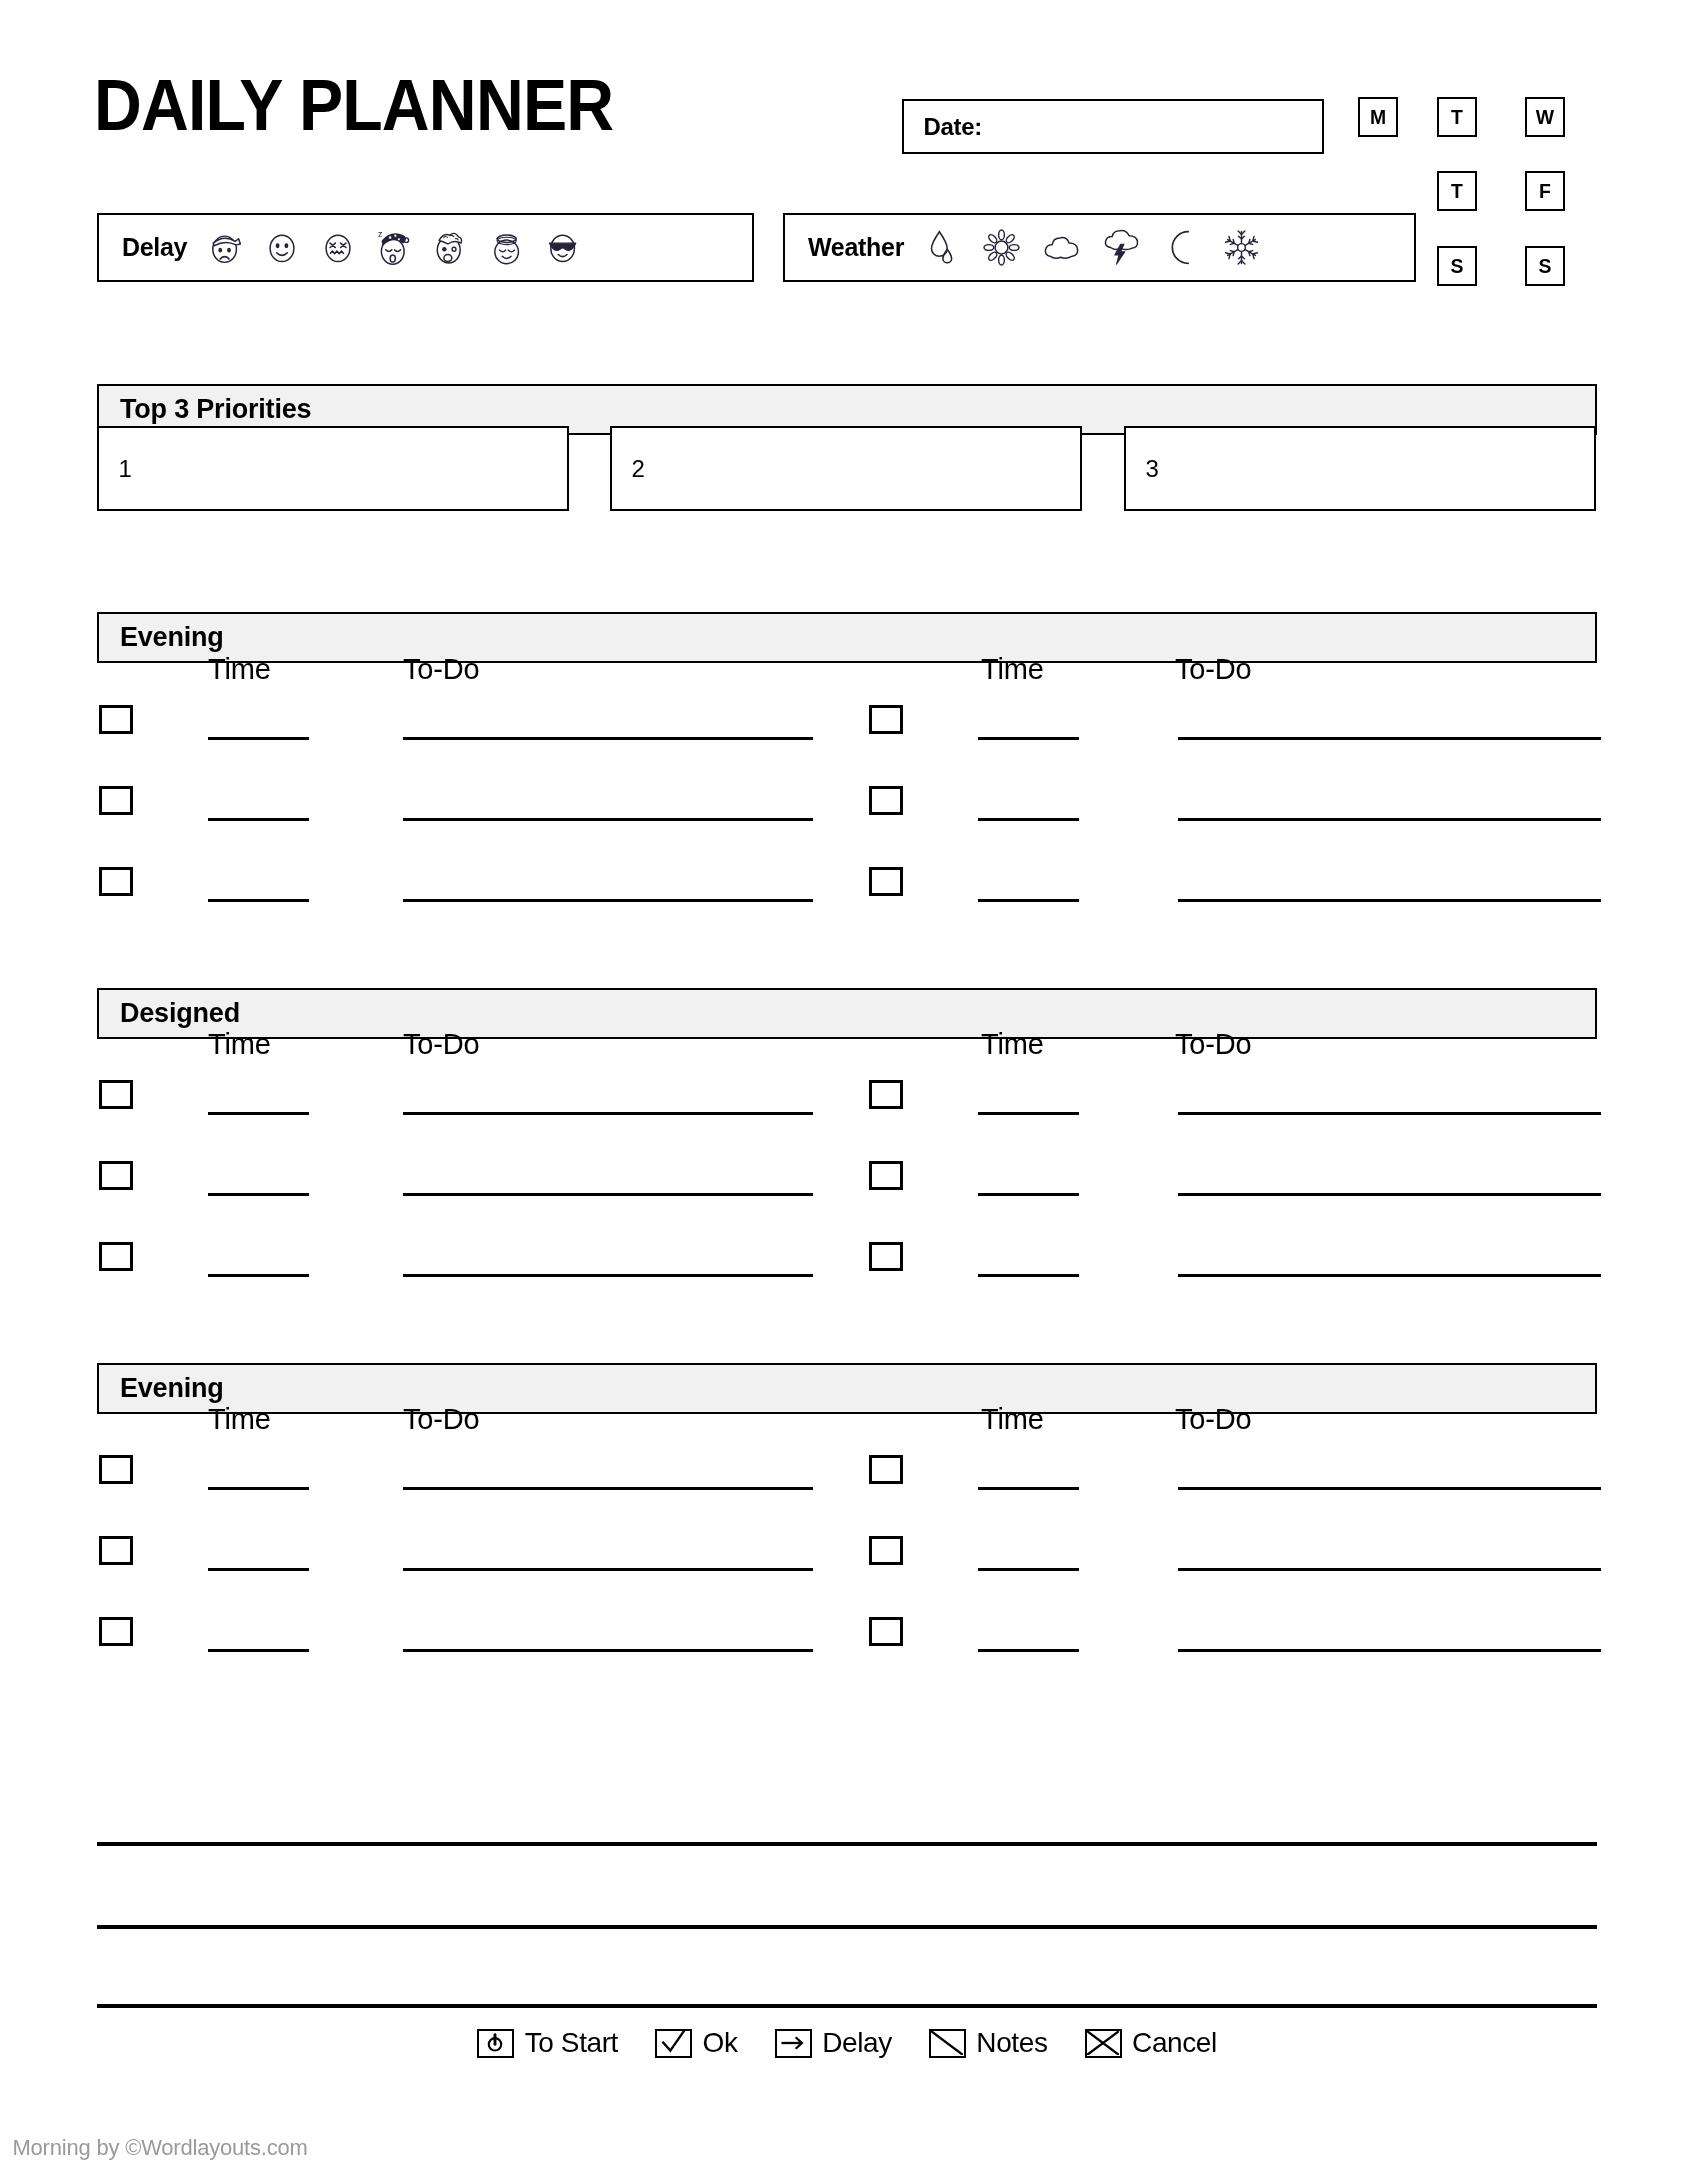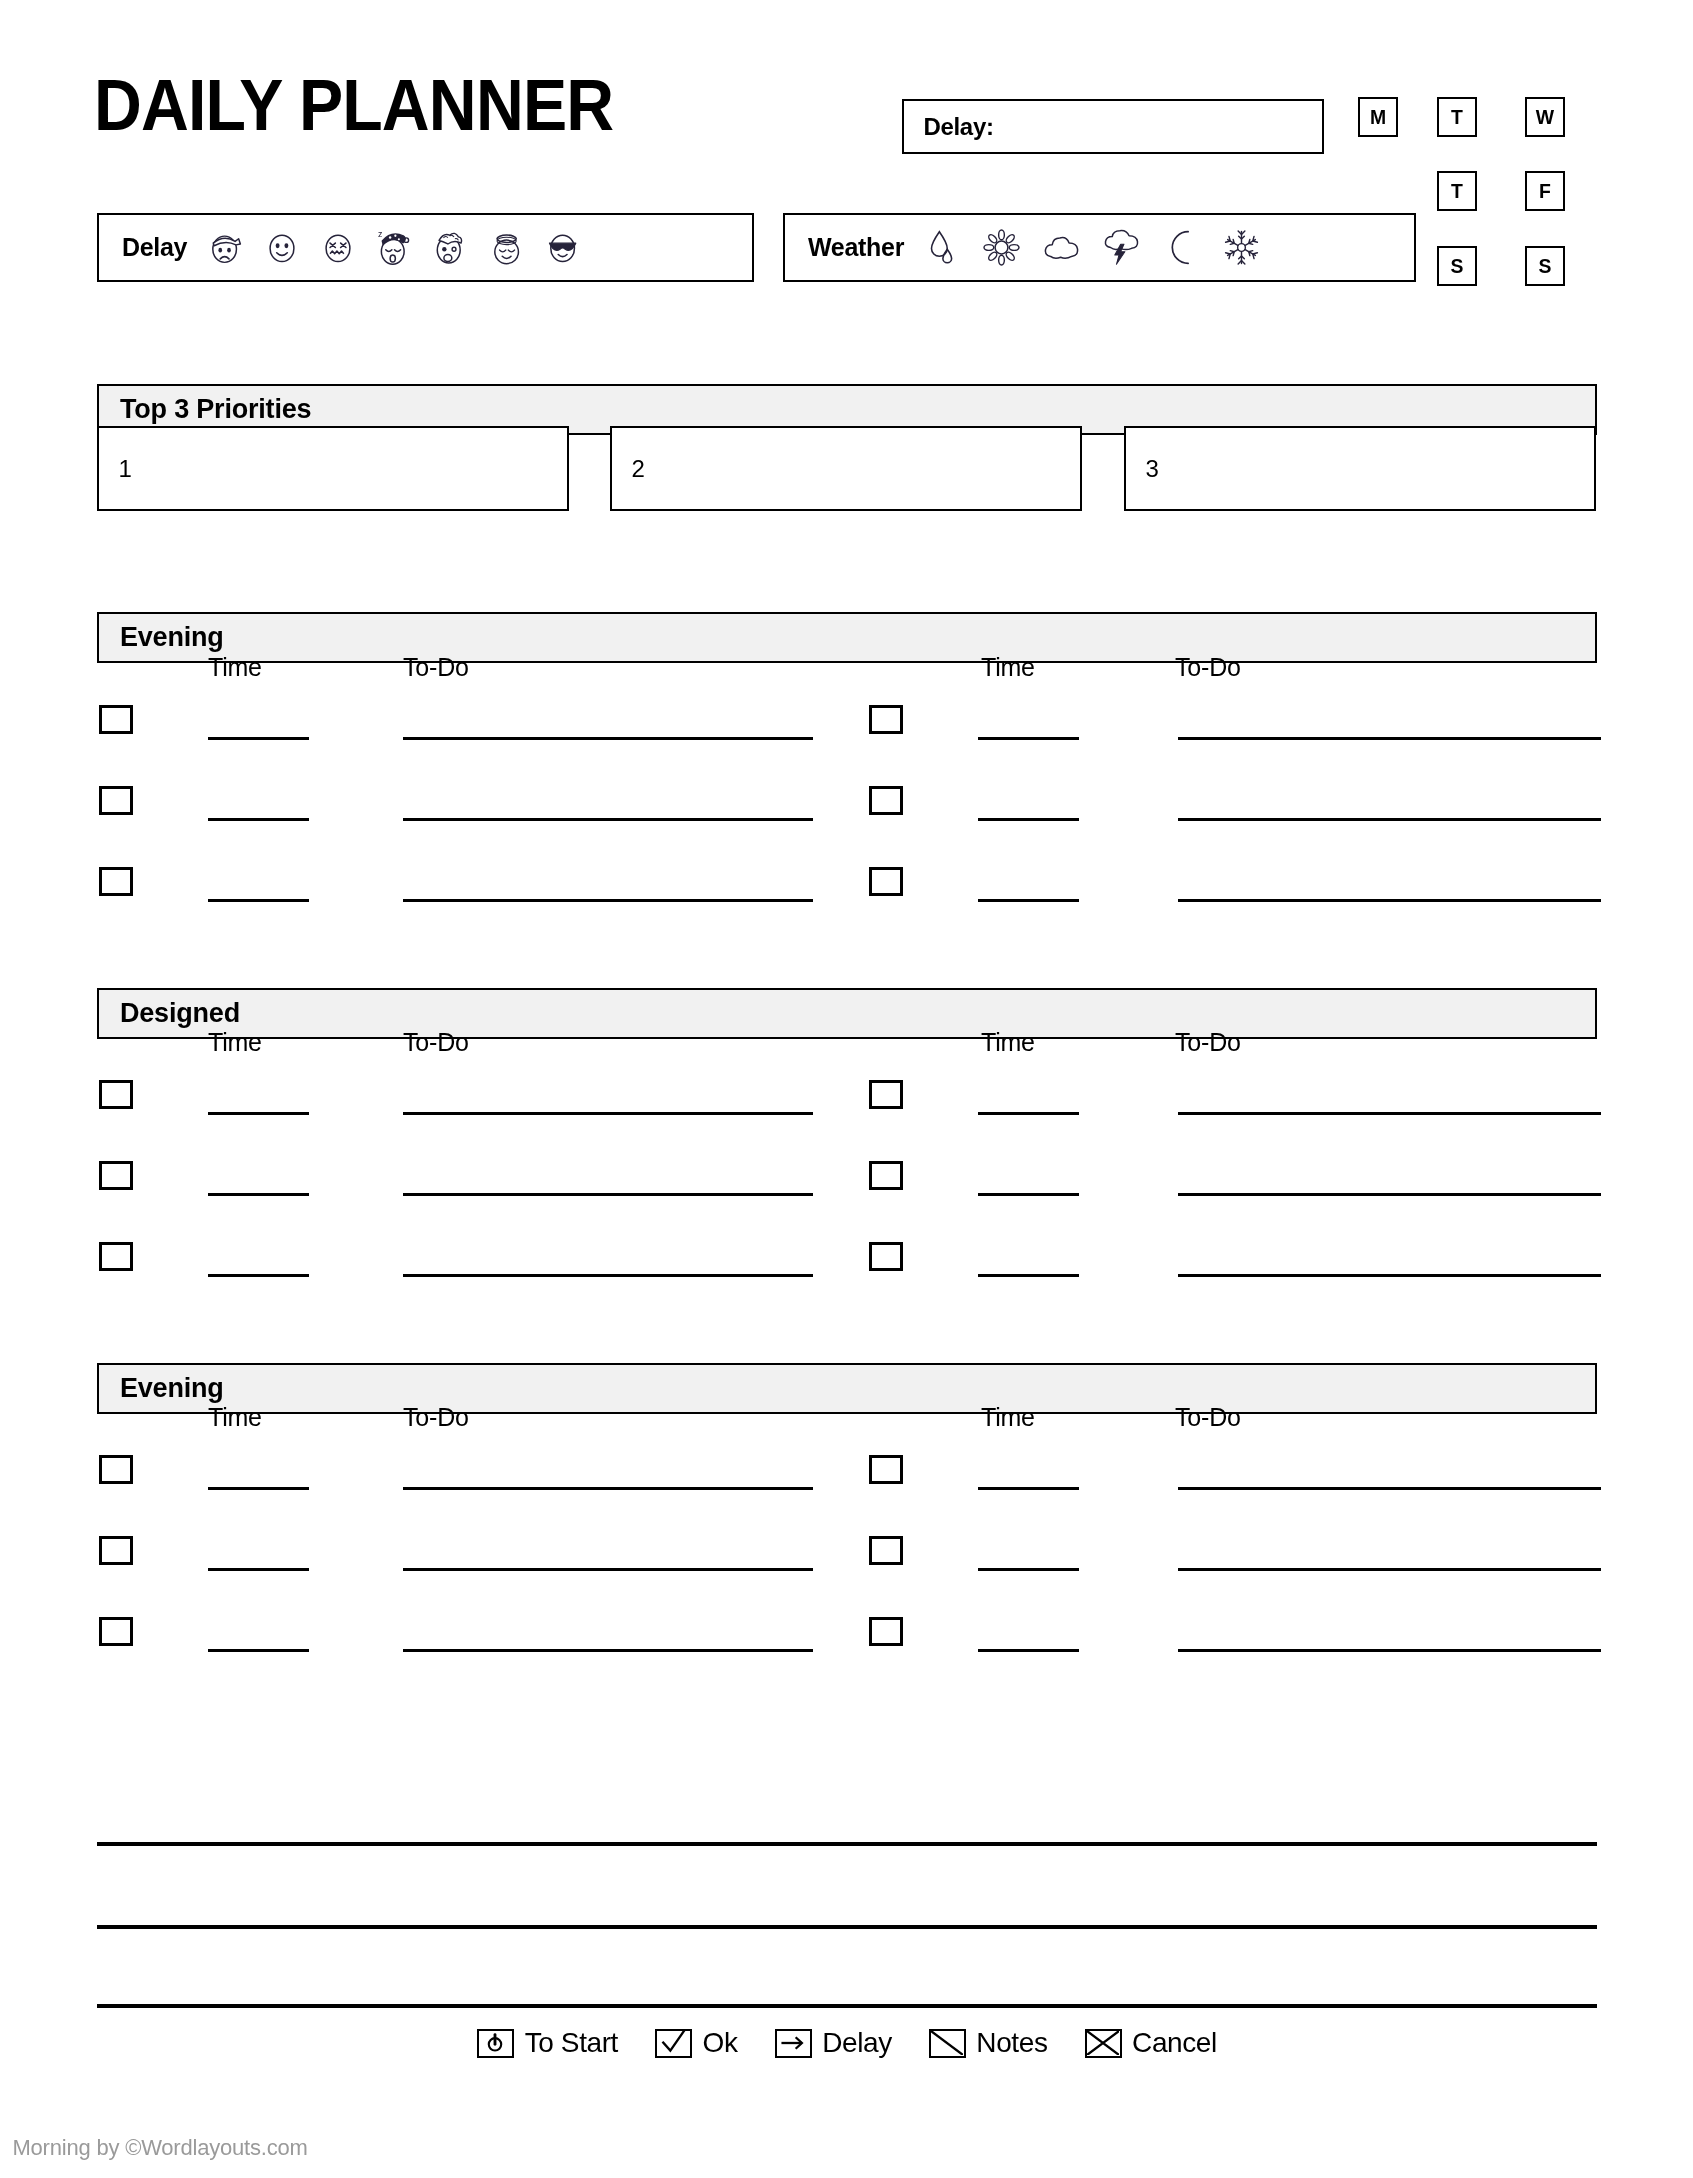--- a/index.html
+++ b/index.html
@@ -162,21 +162,21 @@
     left: 19.4px;
     top: 50%;
     transform: translateY(-50%);
     font-size: 24px;
     font-weight: 400;
   }
 
   
   .col-head {
     position: absolute;
-    font-size: 25px;
+    font-size: 29px;
     font-weight: 400;
     letter-spacing: -0.2px;
   }
 
   .checkbox {
     position: absolute;
     width: 34px;
     height: 29px;
     border: 3.5px solid #000;
     box-sizing: border-box;
@@ -247,21 +247,21 @@
 </head>
 <body>
 
 <div class="page">
 
   <div class="header">
 
     <div class="title">DAILY PLANNER</div>
 
     <div class="date-box">
-      <span class="date-label">Delay:</span>
+      <span class="date-label">Date:</span>
     </div>
 
     <div class="day-box" style="left:1358px; top:97px;">
       <span>M</span>
     </div>
     <div class="day-box" style="left:1437px; top:97px;">
       <span>T</span>
     </div>
     <div class="day-box" style="left:1525px; top:97px;">
       <span>W</span>

